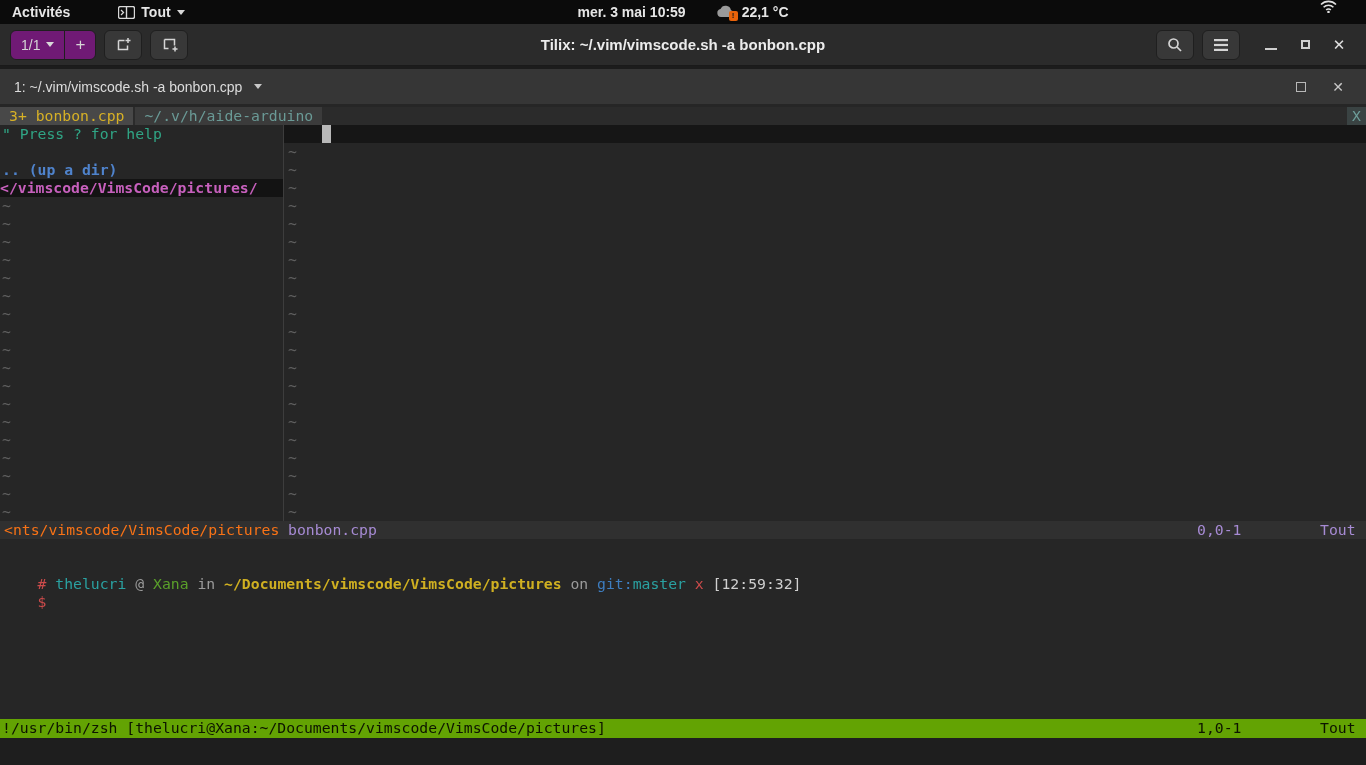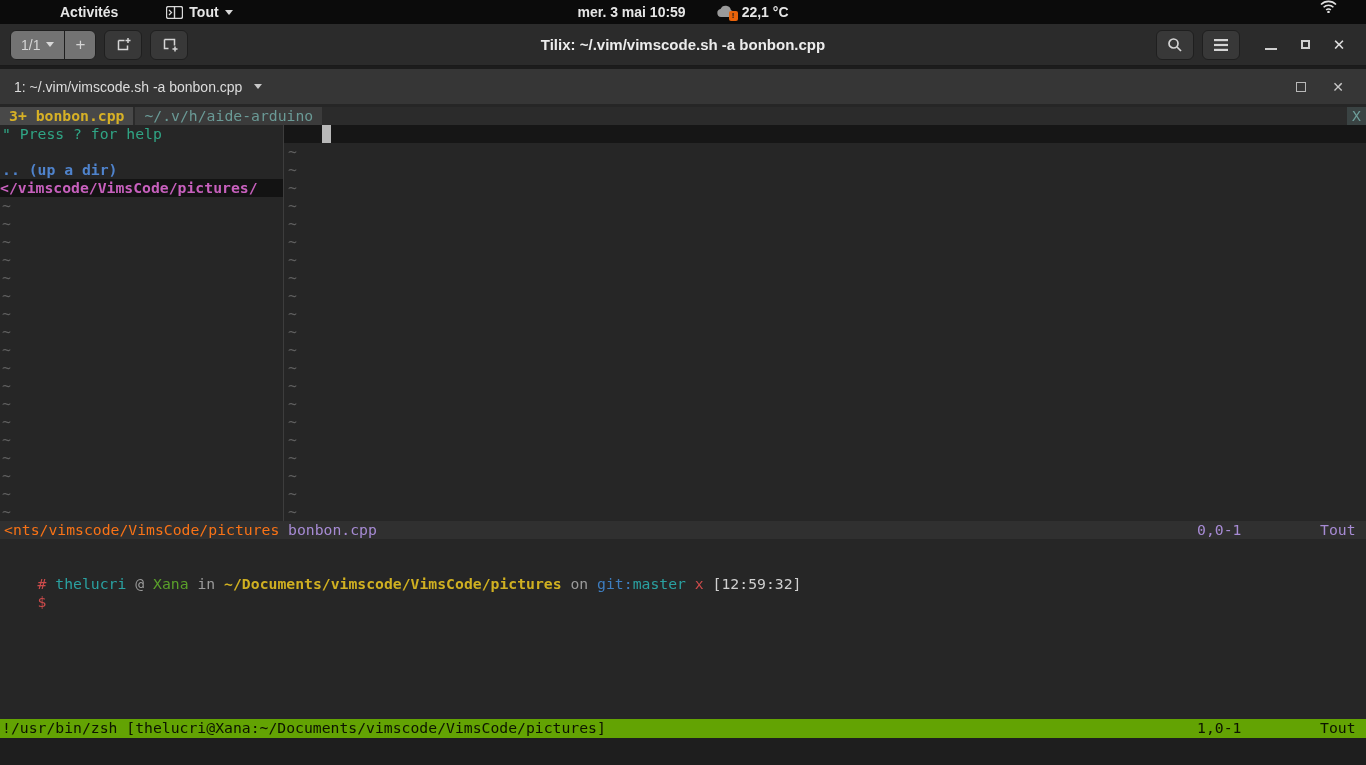--- a/index.html
+++ b/index.html
@@ -2,41 +2,41 @@
 <html><head>
 <meta charset="utf-8">
 <style>
   * { margin:0; padding:0; box-sizing:border-box; }
   html,body { width:1366px; height:765px; background:#1a1a1a; overflow:hidden;
               font-family:"Liberation Sans","DejaVu Sans",sans-serif; }
 
   
   .topbar { position:absolute; top:0; left:0; width:1366px; height:24px;
             background:#0b0b0b; color:#e6e6e6; display:flex; align-items:center;
-            font-size:14px; font-weight:600;padding-left:48px; }
+            font-size:14px; font-weight:600; }
   .topbar-left { display:flex; align-items:center; height:100%; }
   .tb-item { display:flex; align-items:center; gap:6px; padding:0 12px; height:100%; }
   .topbar-center { position:absolute; left:0; right:0; display:flex; justify-content:center;
                    align-items:center; gap:22px; pointer-events:none; }
   .topbar-center .tb-item { pointer-events:auto; padding:0 4px; }
   .topbar-right { margin-left:auto; display:flex; align-items:flex-start; gap:12px; padding-right:14px; height:100%;flex-direction:column; }
   .caret { width:0; height:0; border-left:4px solid transparent; border-right:4px solid transparent;
            border-top:5px solid #d8d8d8; display:inline-block; }
   .weather-wrap { position:relative; display:inline-block; width:20px; height:16px; }
   .weather-badge { position:absolute; right:-2px; bottom:-1px; width:9px; height:10px;
                    background:#e8630a; border-radius:2px; color:#1a1a1a; font-size:8px;
                    font-weight:bold; text-align:center; line-height:10px; }
 
   
   .headerbar { position:absolute; top:24px; left:0; width:1366px; height:42px;
                background:#2b2b2b; display:flex; align-items:center; padding:0 10px;
                border-bottom:1px solid #1a1a1a; }
   .hb-title { position:absolute; left:0; right:0; text-align:center; color:#ececec;
               font-size:15px; font-weight:700; pointer-events:none; }
-  .btn-group { display:flex; align-items:stretch; height:30px; background:#737373;
+  .btn-group { display:flex; align-items:stretch; height:30px; background:#701a75;
                border:1px solid #1f1f1f; border-radius:6px; overflow:hidden; color:#d5d5d5; }
   .btn-seg { display:flex; align-items:center; gap:6px; padding:0 10px; font-size:14px; }
   .btn-seg + .btn-seg { border-left:1px solid #1f1f1f; }
   .icon-btn { height:30px; min-width:38px; background:#383838; border:1px solid #1f1f1f;
               border-radius:6px; display:flex; align-items:center; justify-content:center;
               color:#d5d5d5; margin-left:8px; }
   .hb-left { display:flex; align-items:center; z-index:2; }
   .hb-right { margin-left:auto; display:flex; align-items:center; z-index:2; }
   .win-glyph { color:#cfcfcf; display:flex; align-items:center; justify-content:center;
                width:34px; height:30px; }
@@ -55,21 +55,21 @@
   .sess-close { color:#c8c8c8; font-size:14px; line-height:1; }
 
   
   .term { position:absolute; top:104px; left:0; width:1366px; height:661px; background:#262626;
           font-family:"DejaVu Sans Mono","Liberation Mono",monospace; font-size:14.75px;
           line-height:18px; color:#c8c8c8; }
   .row { height:18px; white-space:pre; overflow:hidden; }
 
   .vim-tabline { position:absolute; top:3px; left:0; width:1366px; height:18px;
                  background:#2b2b2b; display:flex; }
-  .tab-active { background:#484848; color:#d7b126; font-weight:700; padding:0 9px; }
+  .tab-active { background:#484848; color:#d7b126; font-weight:400; padding:0 9px; }
   .tab-inactive { background:#3b3b3b; color:#6a9a96; padding:0 9px; margin-left:2px; }
   .tab-close { margin-left:auto; background:#3a4343; color:#6d9e9a; width:19px; text-align:center; }
 
   .vim-body { position:absolute; top:21px; left:0; width:1366px; height:396px; display:flex; }
   .pane-left { width:283px; }
   .pane-left .row { padding-left:2px; }
   .vsep { width:1px; background:#3d3d3d; }
   .pane-right { flex:1; }
   .pane-right .row { padding-left:4px; color:#5f5f5f; }
   .help-line { color:#30a585; }

